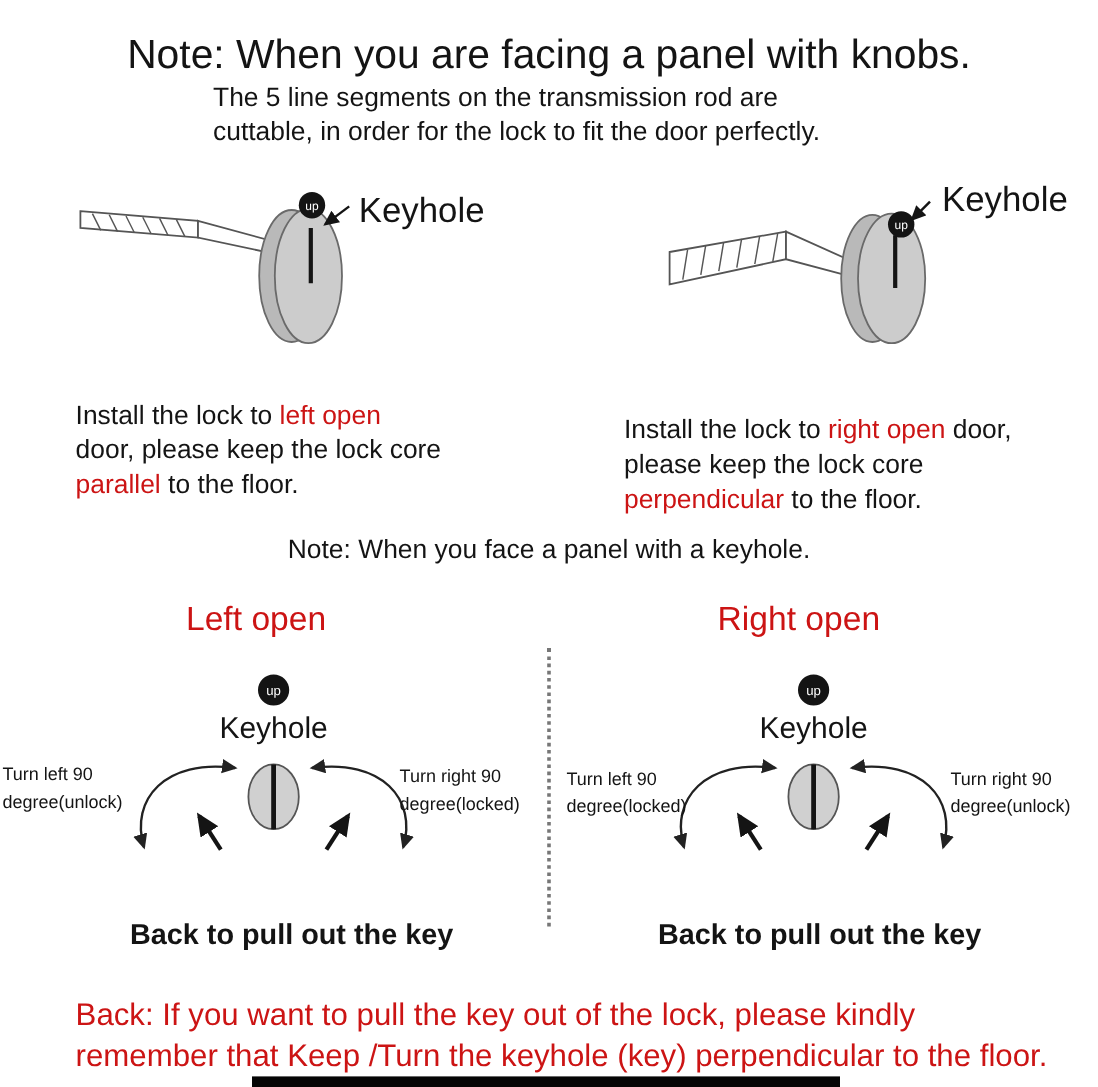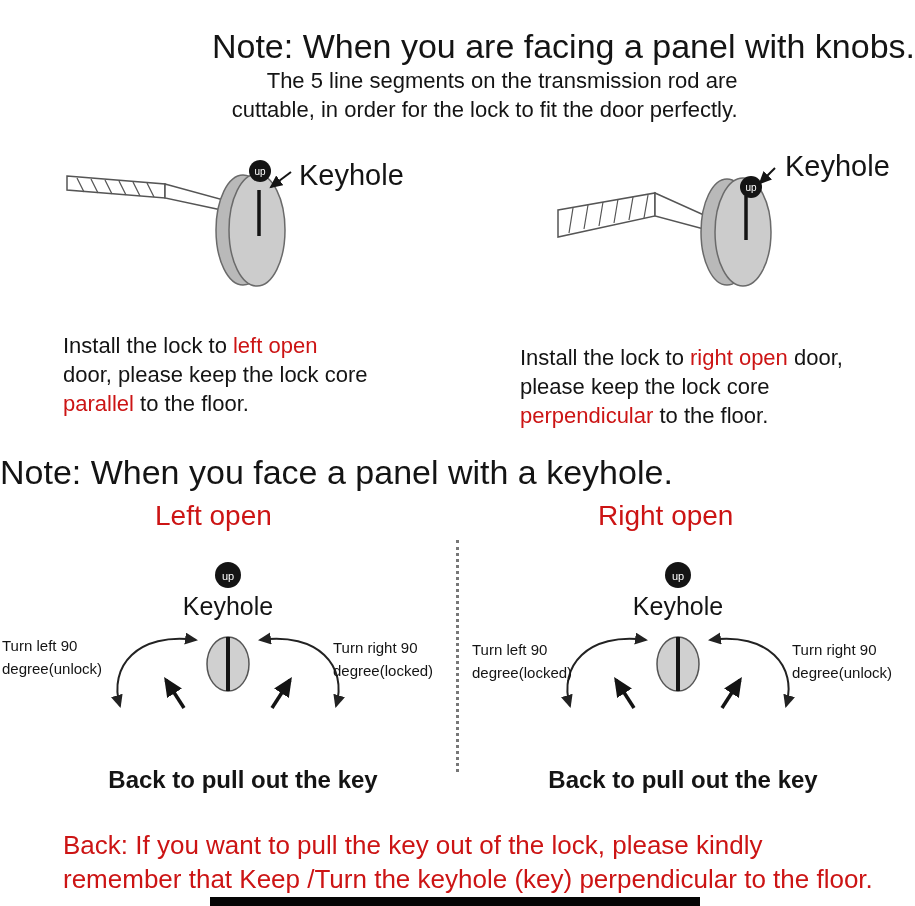--- a/index.html
+++ b/index.html
@@ -3,30 +3,30 @@
 <meta charset="utf-8">
 <style>
   html,body { margin:0; padding:0; background:#ffffff; }
   .canvas {
     position:relative; width:915px; height:906px; background:#ffffff;
     font-family:"Liberation Sans", sans-serif; color:var(--text, #141414);
     overflow:hidden;
   }
   svg text { font-family:"Liberation Sans", sans-serif; }
   .abs { position:absolute; }
-  .t1 { left:0; right:0; top:4px; text-align:right; font-size:34px; font-weight:400; }
-  .subtitle { left:0; right:0; top:66px; margin:0 auto; width:560px; text-align:right;
+  .t1 { left:0; right:0; top:4px; text-align:center; font-size:34px; font-weight:400; }
+  .subtitle { left:0; right:0; top:66px; margin:0 auto; width:560px; text-align:left;
               font-size:22px; line-height:29px; }
   .lock-left  { left:55px;  top:138px; width:380px; height:170px; }
   .lock-right { left:545px; top:138px; width:370px; height:170px; }
   .caption { font-size:22px; line-height:29px; }
   .caption-left  { left:63px;  top:309px; width:308px; }
   .caption-right { left:520px; top:321px; width:352px; }
   .red { color:var(--red, #cc1414); }
-  .t2 { left:0; right:0; top:430px; text-align:left; font-size:34px; font-weight:400; }
+  .t2 { left:0; right:0; top:430px; text-align:center; font-size:22px; font-weight:400; }
   .panel-heading { font-size:28px; color:var(--red, #cc1414); }
   .heading-left  { left:155px; top:500px; }
   .heading-right { left:598px; top:500px; }
   .dial-left  { left:68px;  top:558px; width:320px; height:175px; }
   .dial-right { left:518px; top:558px; width:320px; height:175px; }
   .turn-label { font-size:15px; line-height:23px;margin-top:21px; }
   .tl-ll { left:2px;   top:613px; }
   .tl-lr { left:333px; top:615px; }
   .tl-rl { left:472px; top:617px; }
   .tl-rr { left:792px; top:617px; }

